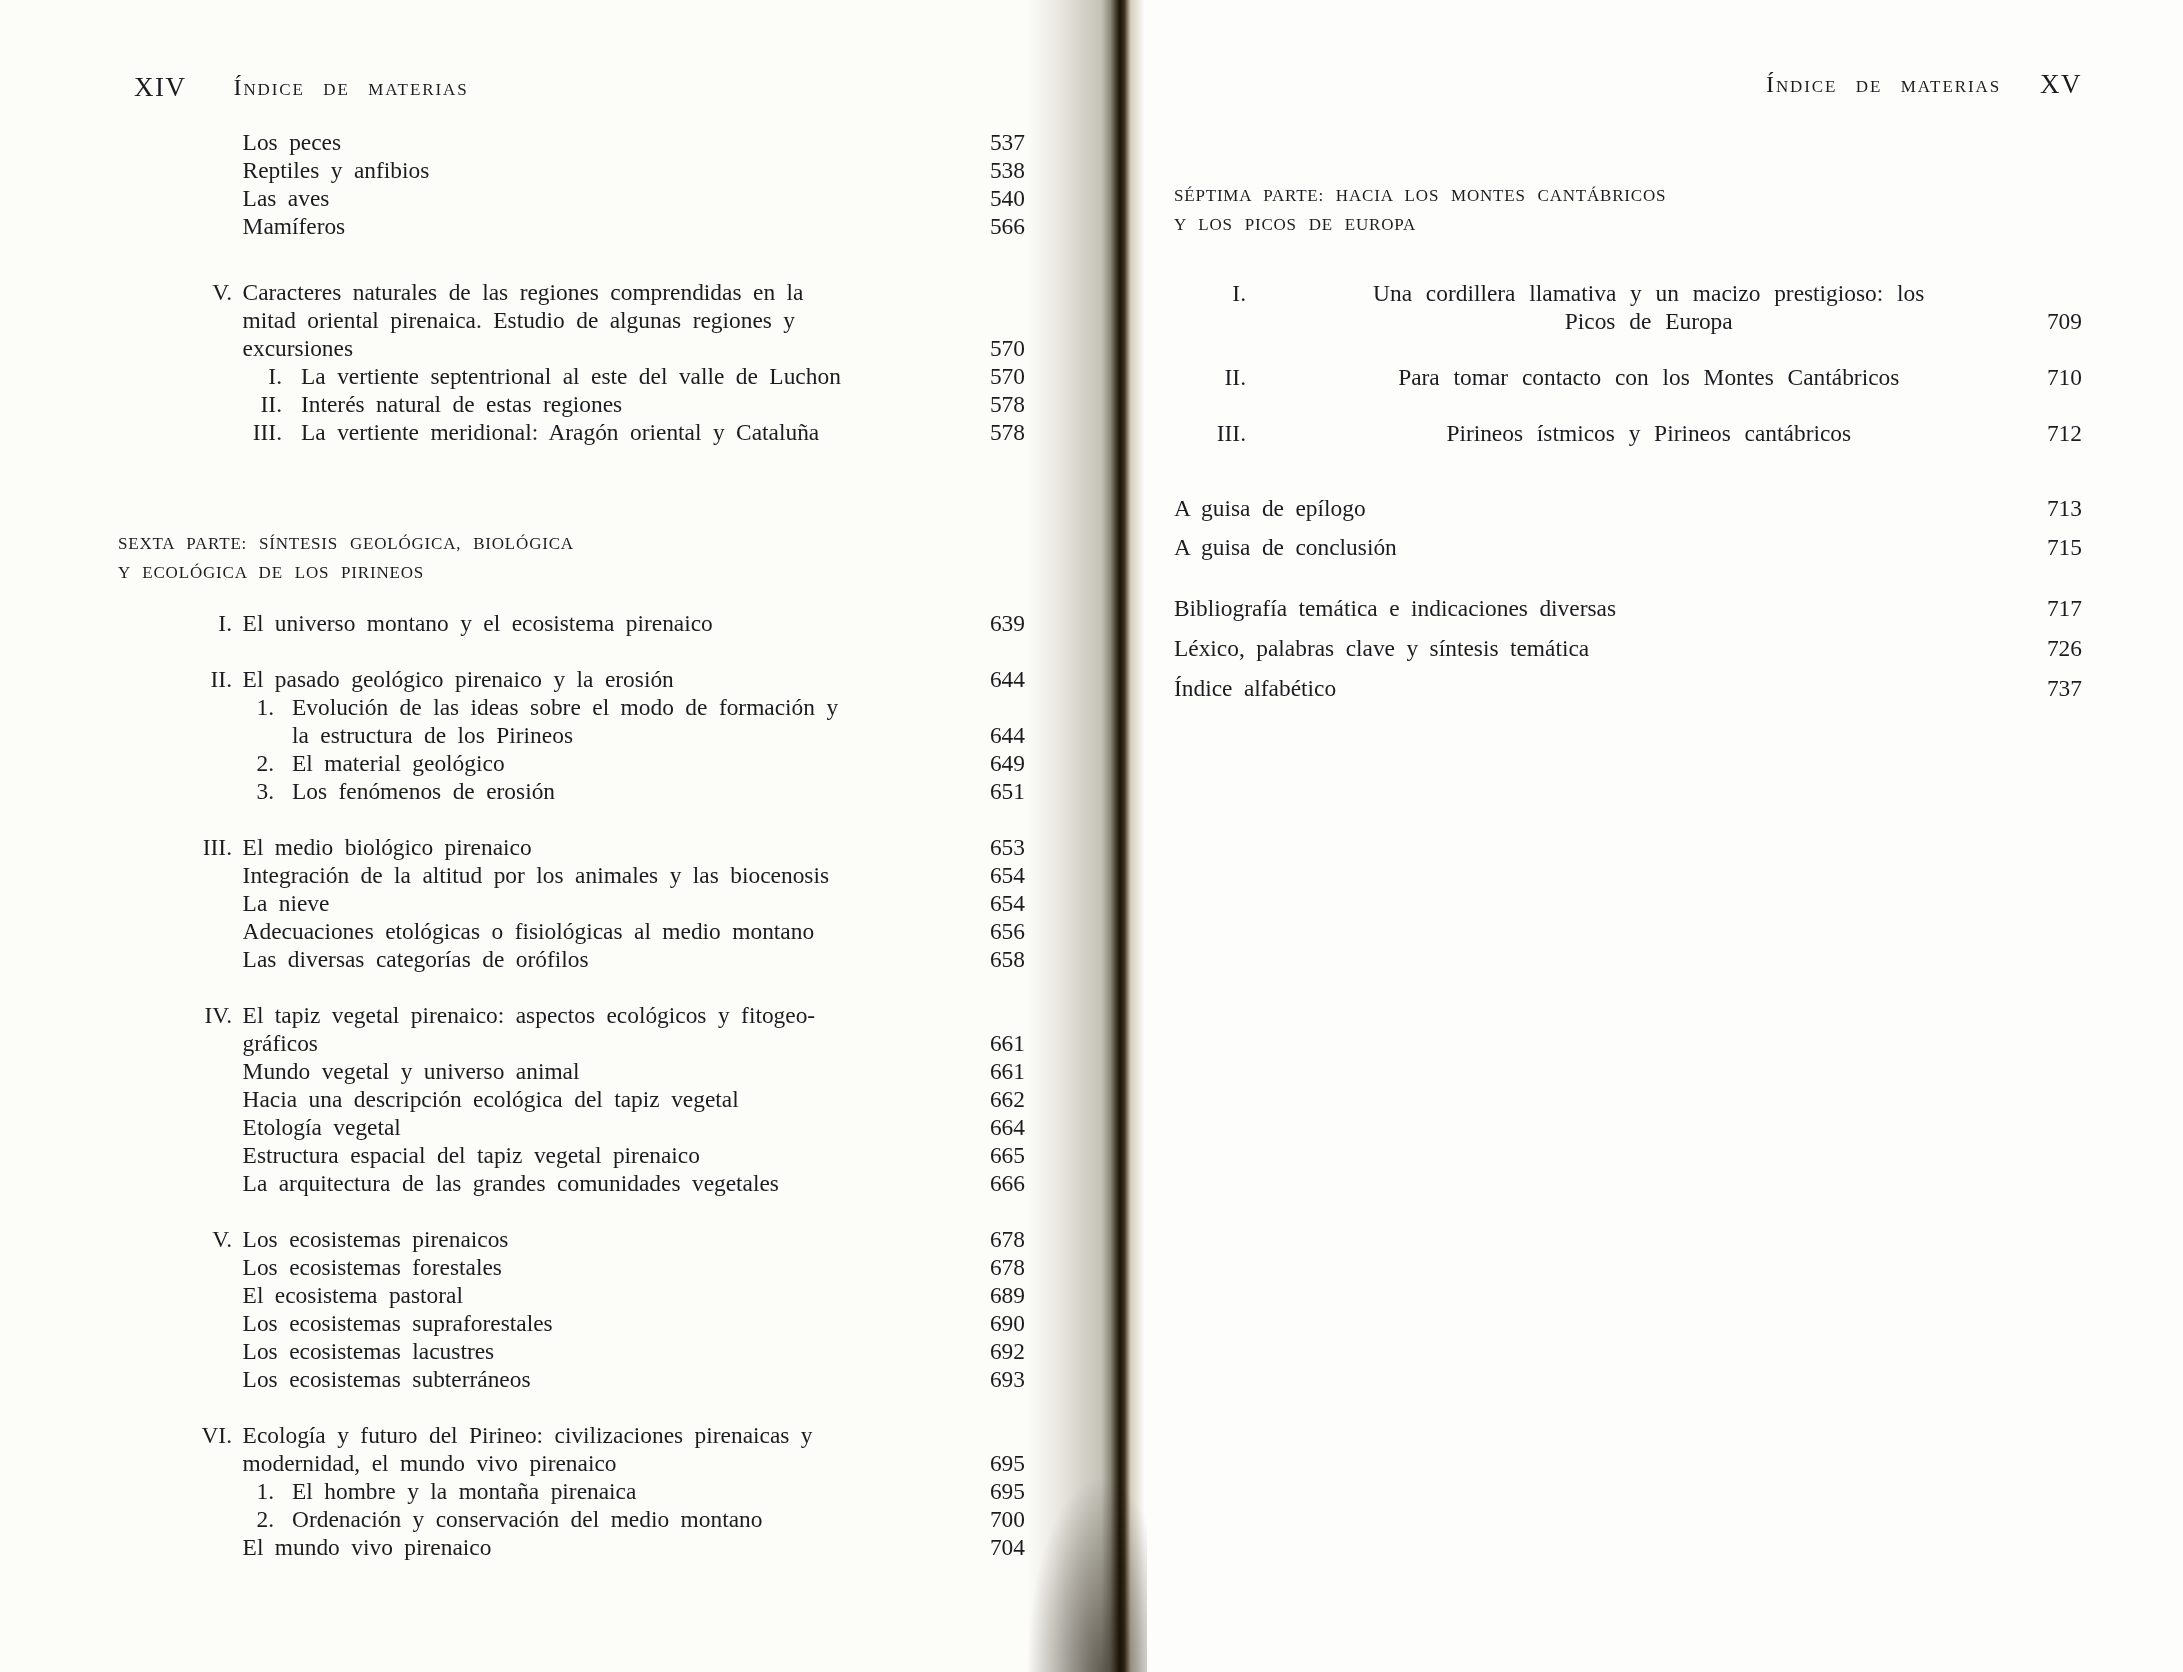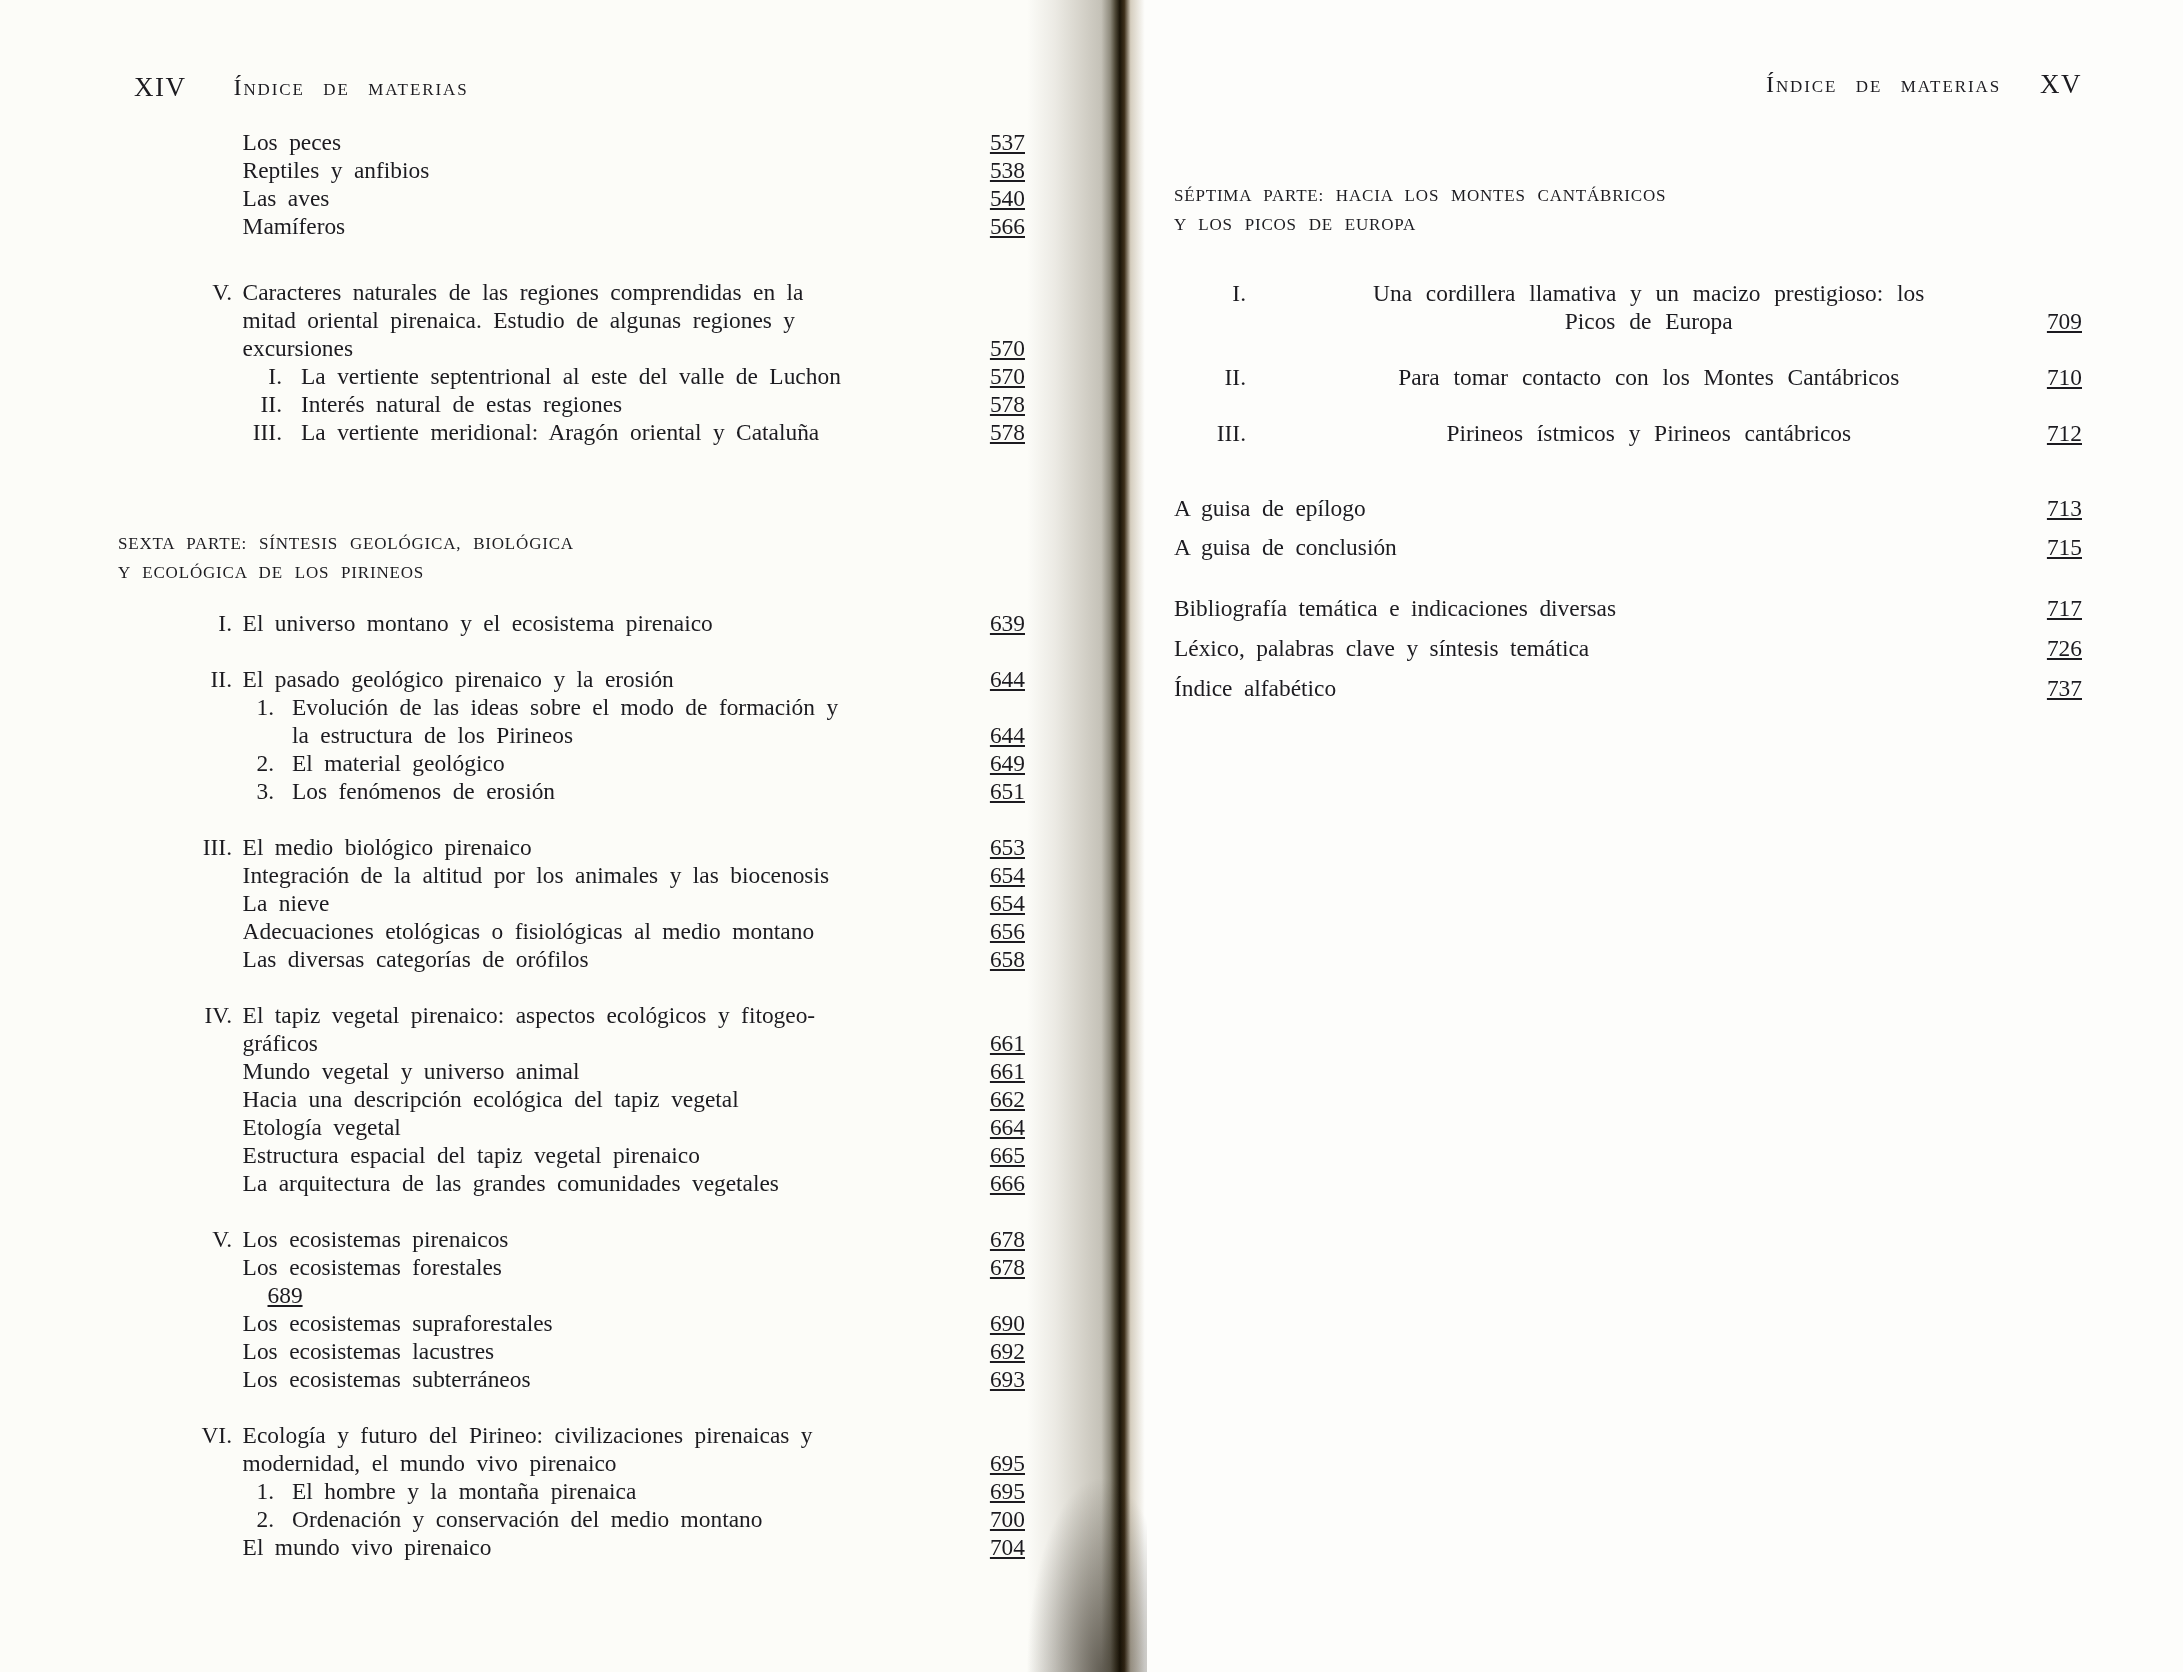--- a/index.html
+++ b/index.html
@@ -48,21 +48,21 @@
   .part-heading{position:absolute;font-size:17px;letter-spacing:0.8px;word-spacing:6.8px;line-height:29px;white-space:nowrap;}
   #sexta-heading{left:118px;top:529px;}
   #septima-heading{left:1174px;top:181px;}
 
   
   .toc{position:absolute;width:908px;font-size:23.4px;}
   .toc .row{display:flex;line-height:28px;white-space:nowrap;}
   .toc .row.blank{height:28px;}
   .toc .num{flex:none;text-align:right;}
   .toc .txt{flex:1 1 auto;word-spacing:0.24em;overflow:hidden;}
-  .toc .pg{flex:none;width:60px;text-align:right;text-decoration:underline;}
+  .toc .pg{flex:none;width:60px;text-align:right;}
 
   
   .toc .r0 .num{width:115px;margin-right:10.6px;}
   .toc .r1 .num{width:165px;margin-right:19px;}
   .toc .r2 .num{width:157px;margin-right:18px;}
   .toc .flat .num{width:0;margin-right:0;}
 
   #toc-animals{left:117px;top:128px;}
   #toc-section-v{left:117px;top:278px;}
   #toc-sexta{left:117px;top:609px;}
@@ -255,20 +255,21 @@
       <span class="txt">Los ecosistemas pirenaicos</span>
       <span class="pg">678</span>
     </div>
     <div class="row r0">
       <span class="num"></span>
       <span class="txt">Los ecosistemas forestales</span>
       <span class="pg">678</span>
     </div>
     <div class="row r0">
       <span class="num"></span>
+      <span class="txt">El ecosistema pastoral</span>
       <span class="pg">689</span>
     </div>
     <div class="row r0">
       <span class="num"></span>
       <span class="txt">Los ecosistemas supraforestales</span>
       <span class="pg">690</span>
     </div>
     <div class="row r0">
       <span class="num"></span>
       <span class="txt">Los ecosistemas lacustres</span>

